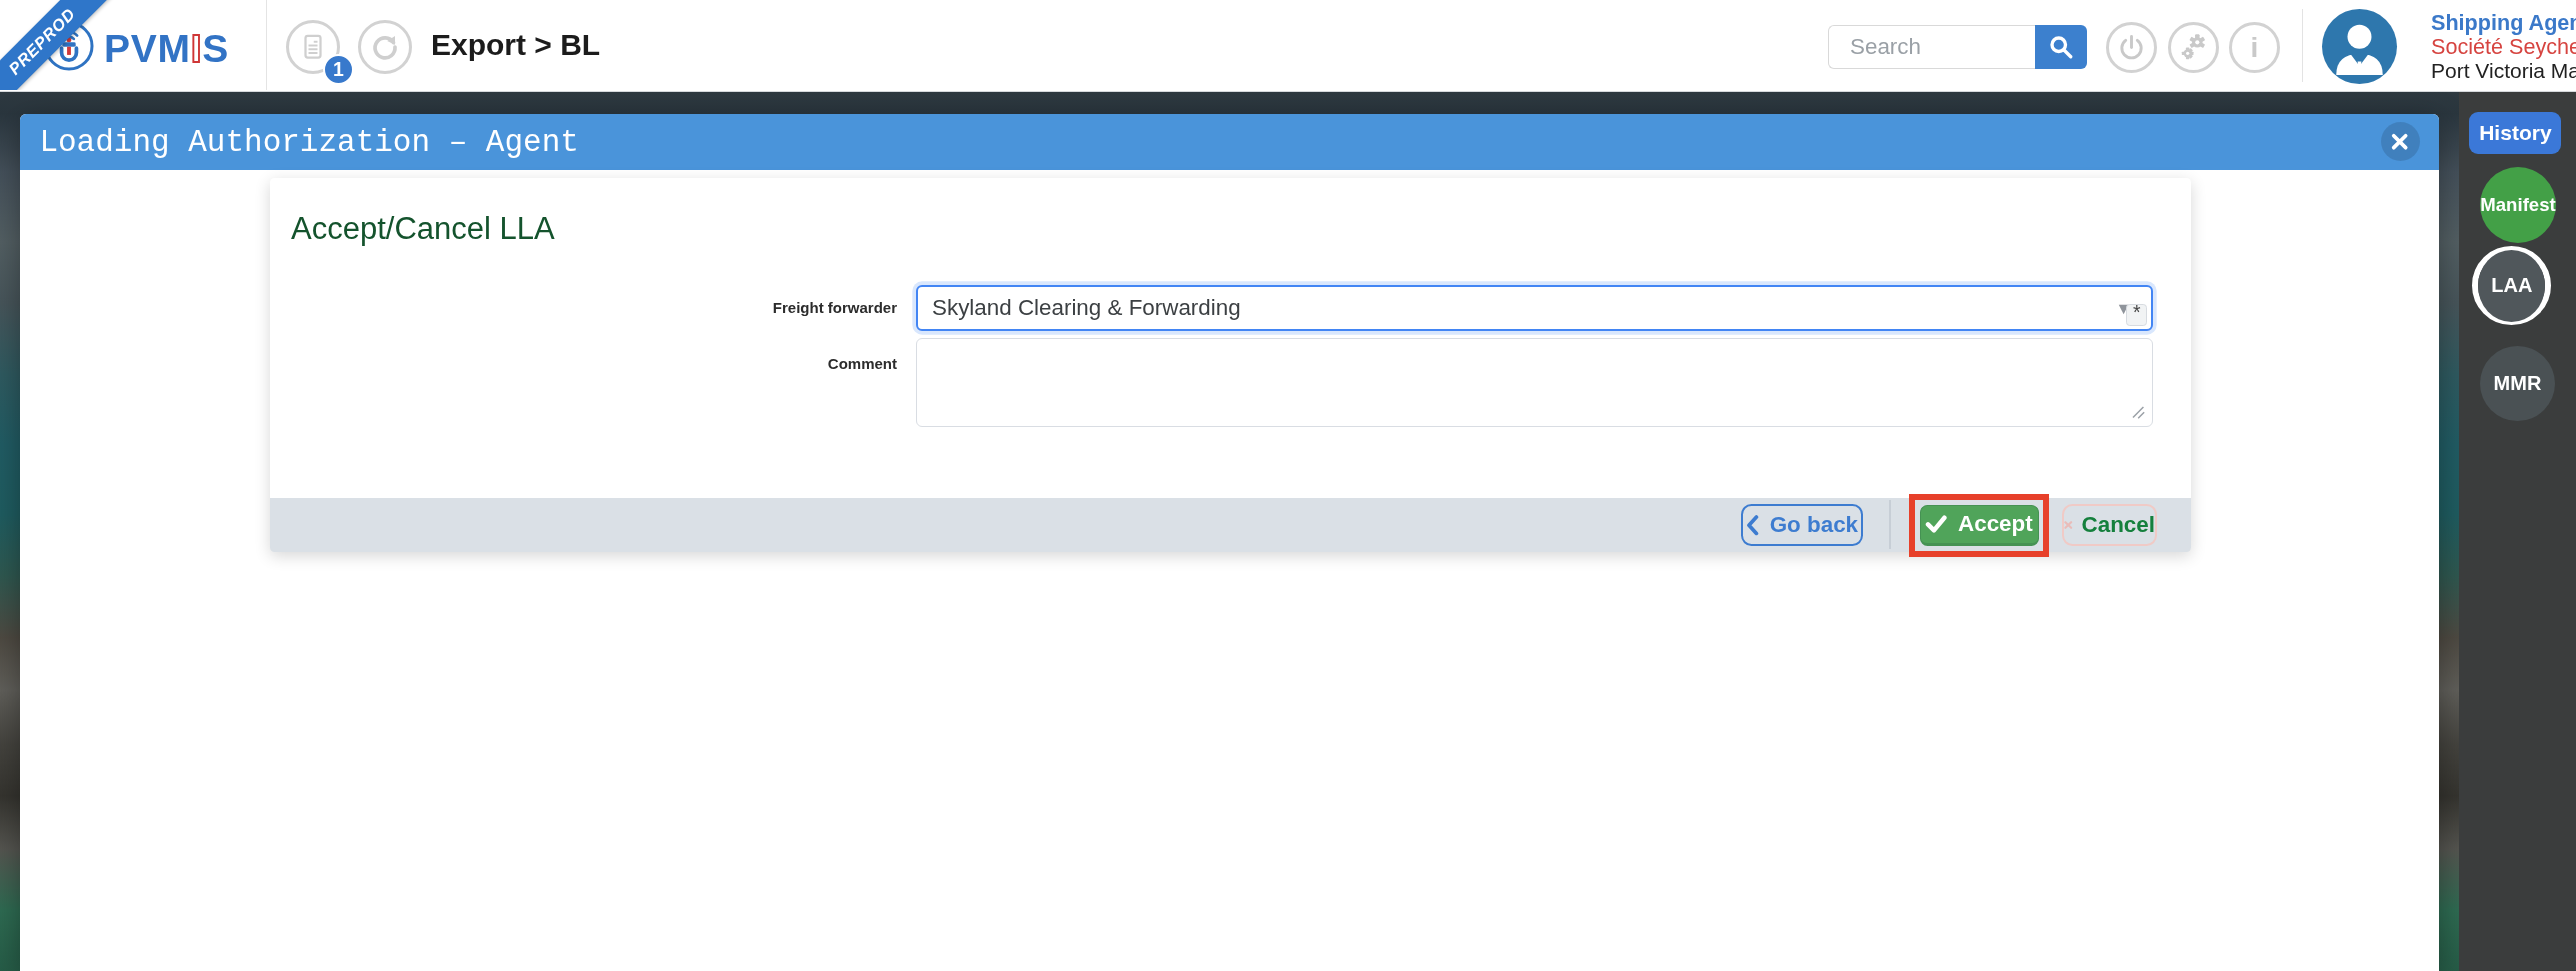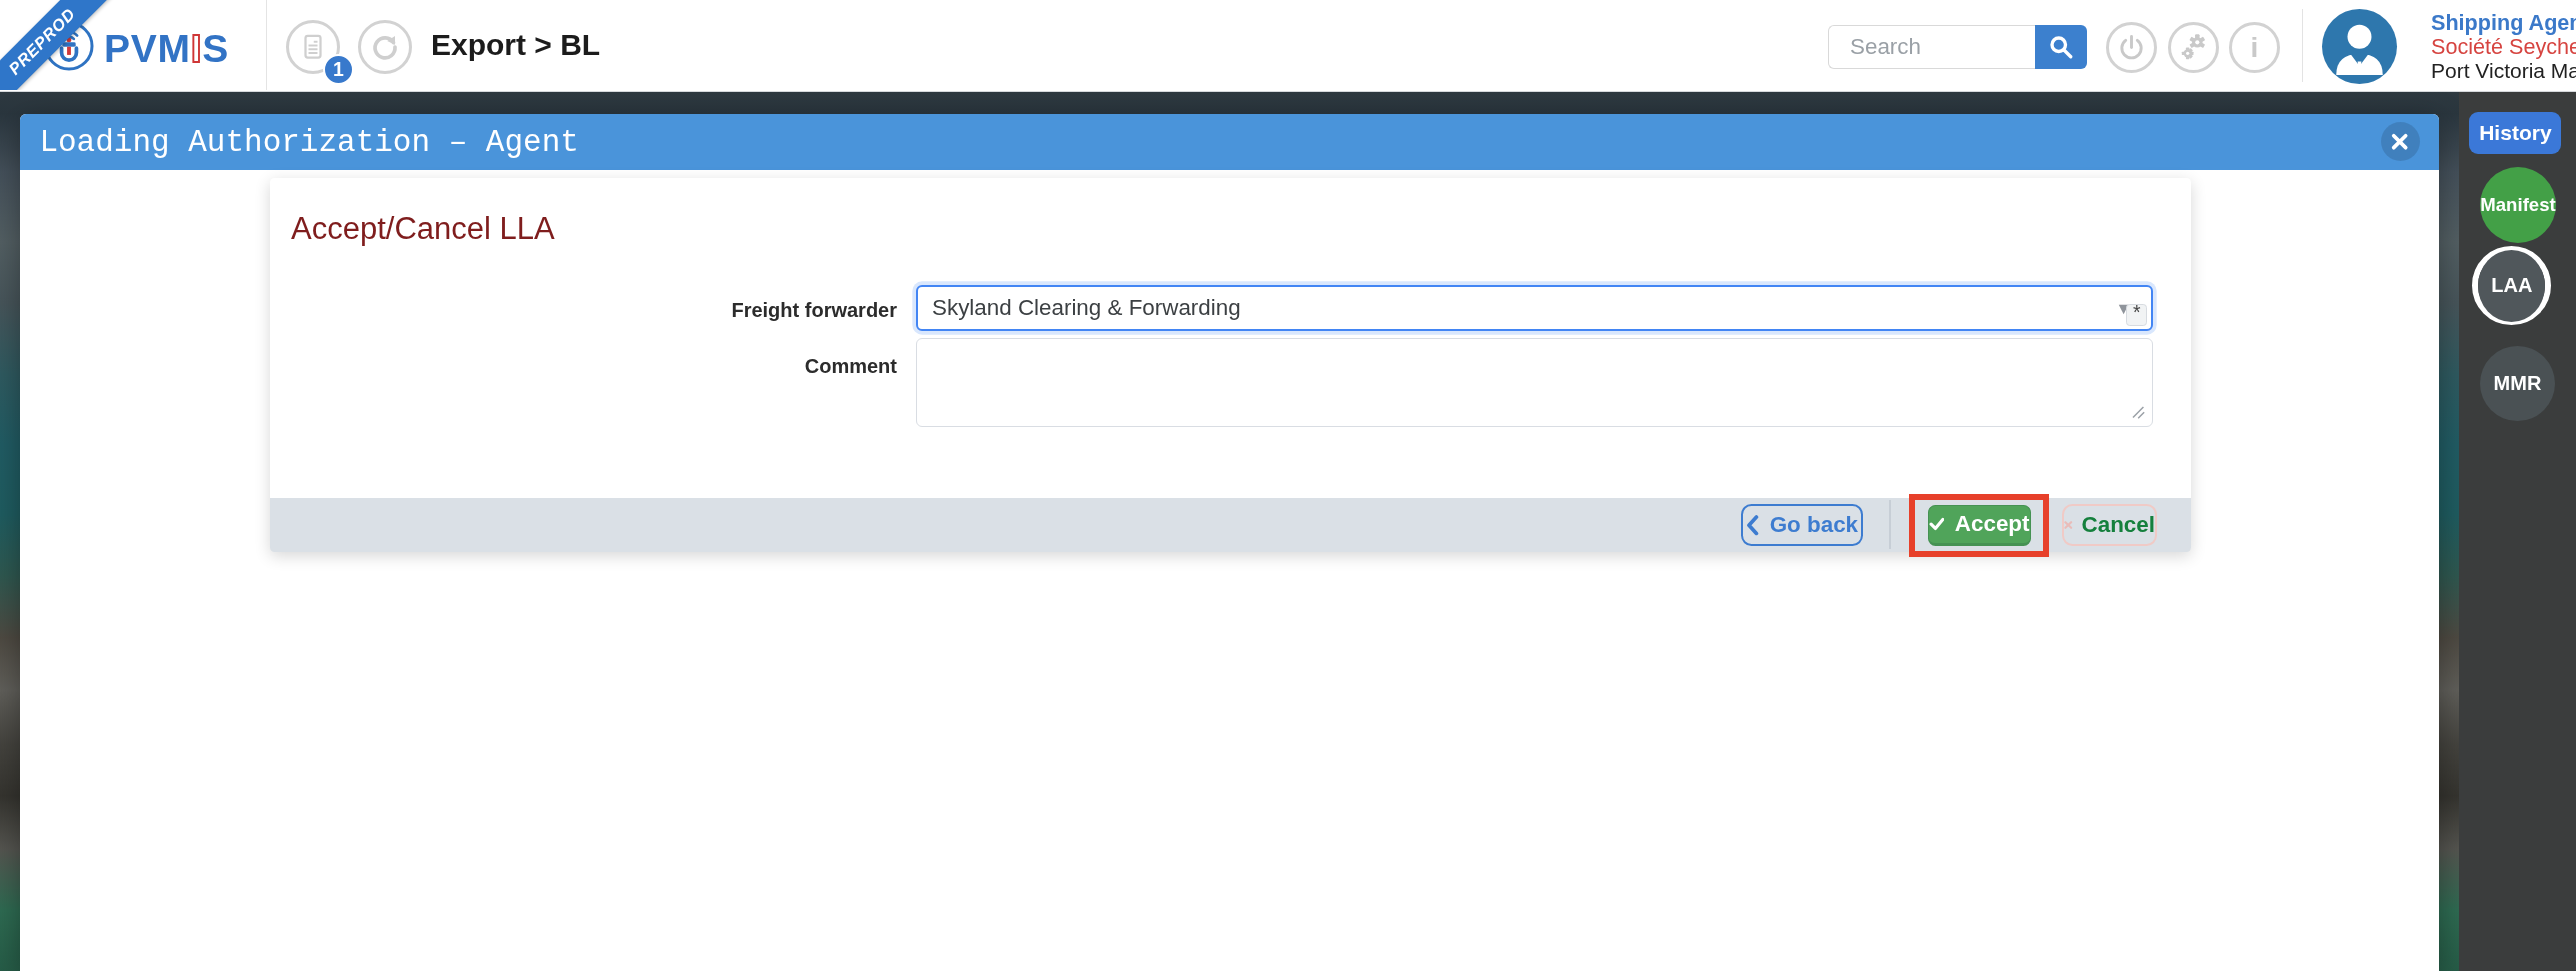--- a/index.html
+++ b/index.html
@@ -92,23 +92,23 @@
     background:rgba(0,0,0,.13); border:none; cursor:pointer;
     display:flex; align-items:center; justify-content:center;
   }
   .modal-body { position:relative; height:802px; background:#fff; }
 
   
   .card {
     position:absolute; left:250px; top:8.2px; width:1921px; height:373px;
     background:#fff; border-radius:4.5px; box-shadow:0 4.5px 16.4px rgba(0,0,0,.16);
   }
-  .card-title { position:absolute; left:21px; top:33px; font-size:31px; color:#7f1d1d; }
+  .card-title { position:absolute; left:21px; top:33px; font-size:31px; color:#14532d; }
   .fld-label { position:absolute; left:0; width:627px; text-align:right;
-    font-size:20px; font-weight:bold; color:#2c2c2c; }
+    font-size:15px; font-weight:bold; color:#2c2c2c; }
   .lbl-ff { top:121px; }
   .lbl-cm { top:177px; }
   .select2 {
     position:absolute; left:646px; top:107px; width:1237px; height:46px;
     border:2.2px solid #4285f4; border-radius:6px; background:#fff;
     box-shadow:0 0 0 3.7px rgba(66,133,244,.20);
     display:flex; align-items:center; padding-left:14px;
     font-size:22.4px; color:#3c4043; cursor:pointer;
   }
   .select-arrow { position:absolute; right:19.4px; top:12px; color:#8f949b; font-size:16.4px; }
@@ -136,21 +136,21 @@
   .btn-goback {
     position:absolute; left:1471px; top:6px; width:122px; height:42px;
     border:2.2px solid #3d7cd0; border-radius:10.4px; color:#3d7cd0; gap:10.4px;
   }
   .footer-divider { position:absolute; left:1619px; top:2.2px; width:1.5px; height:49px; background:#c7ced6; }
   .annotation-box {
     position:absolute; left:1639px; top:-4.5px; width:140px; height:63px;
     border:6.7px solid #e7402a; display:flex; align-items:center; justify-content:center;
   }
   .btn-accept {
-    width:103px; height:41px; background:#50a45a; border:1.5px solid #459253;
+    width:119px; height:41px; background:#50a45a; border:1.5px solid #459253;
     border-bottom-width:3px; border-radius:7.5px; color:#fff; gap:10.4px;
   }
   .btn-cancel {
     position:absolute; left:1792px; top:6px; width:95px; height:42px;
     border:2.2px solid #f0cac6; border-radius:10.4px; color:#15803d; gap:9px;
   }
 
   
   .rail {
     position:absolute; left:2459px; top:92px; width:117px; height:880px;

